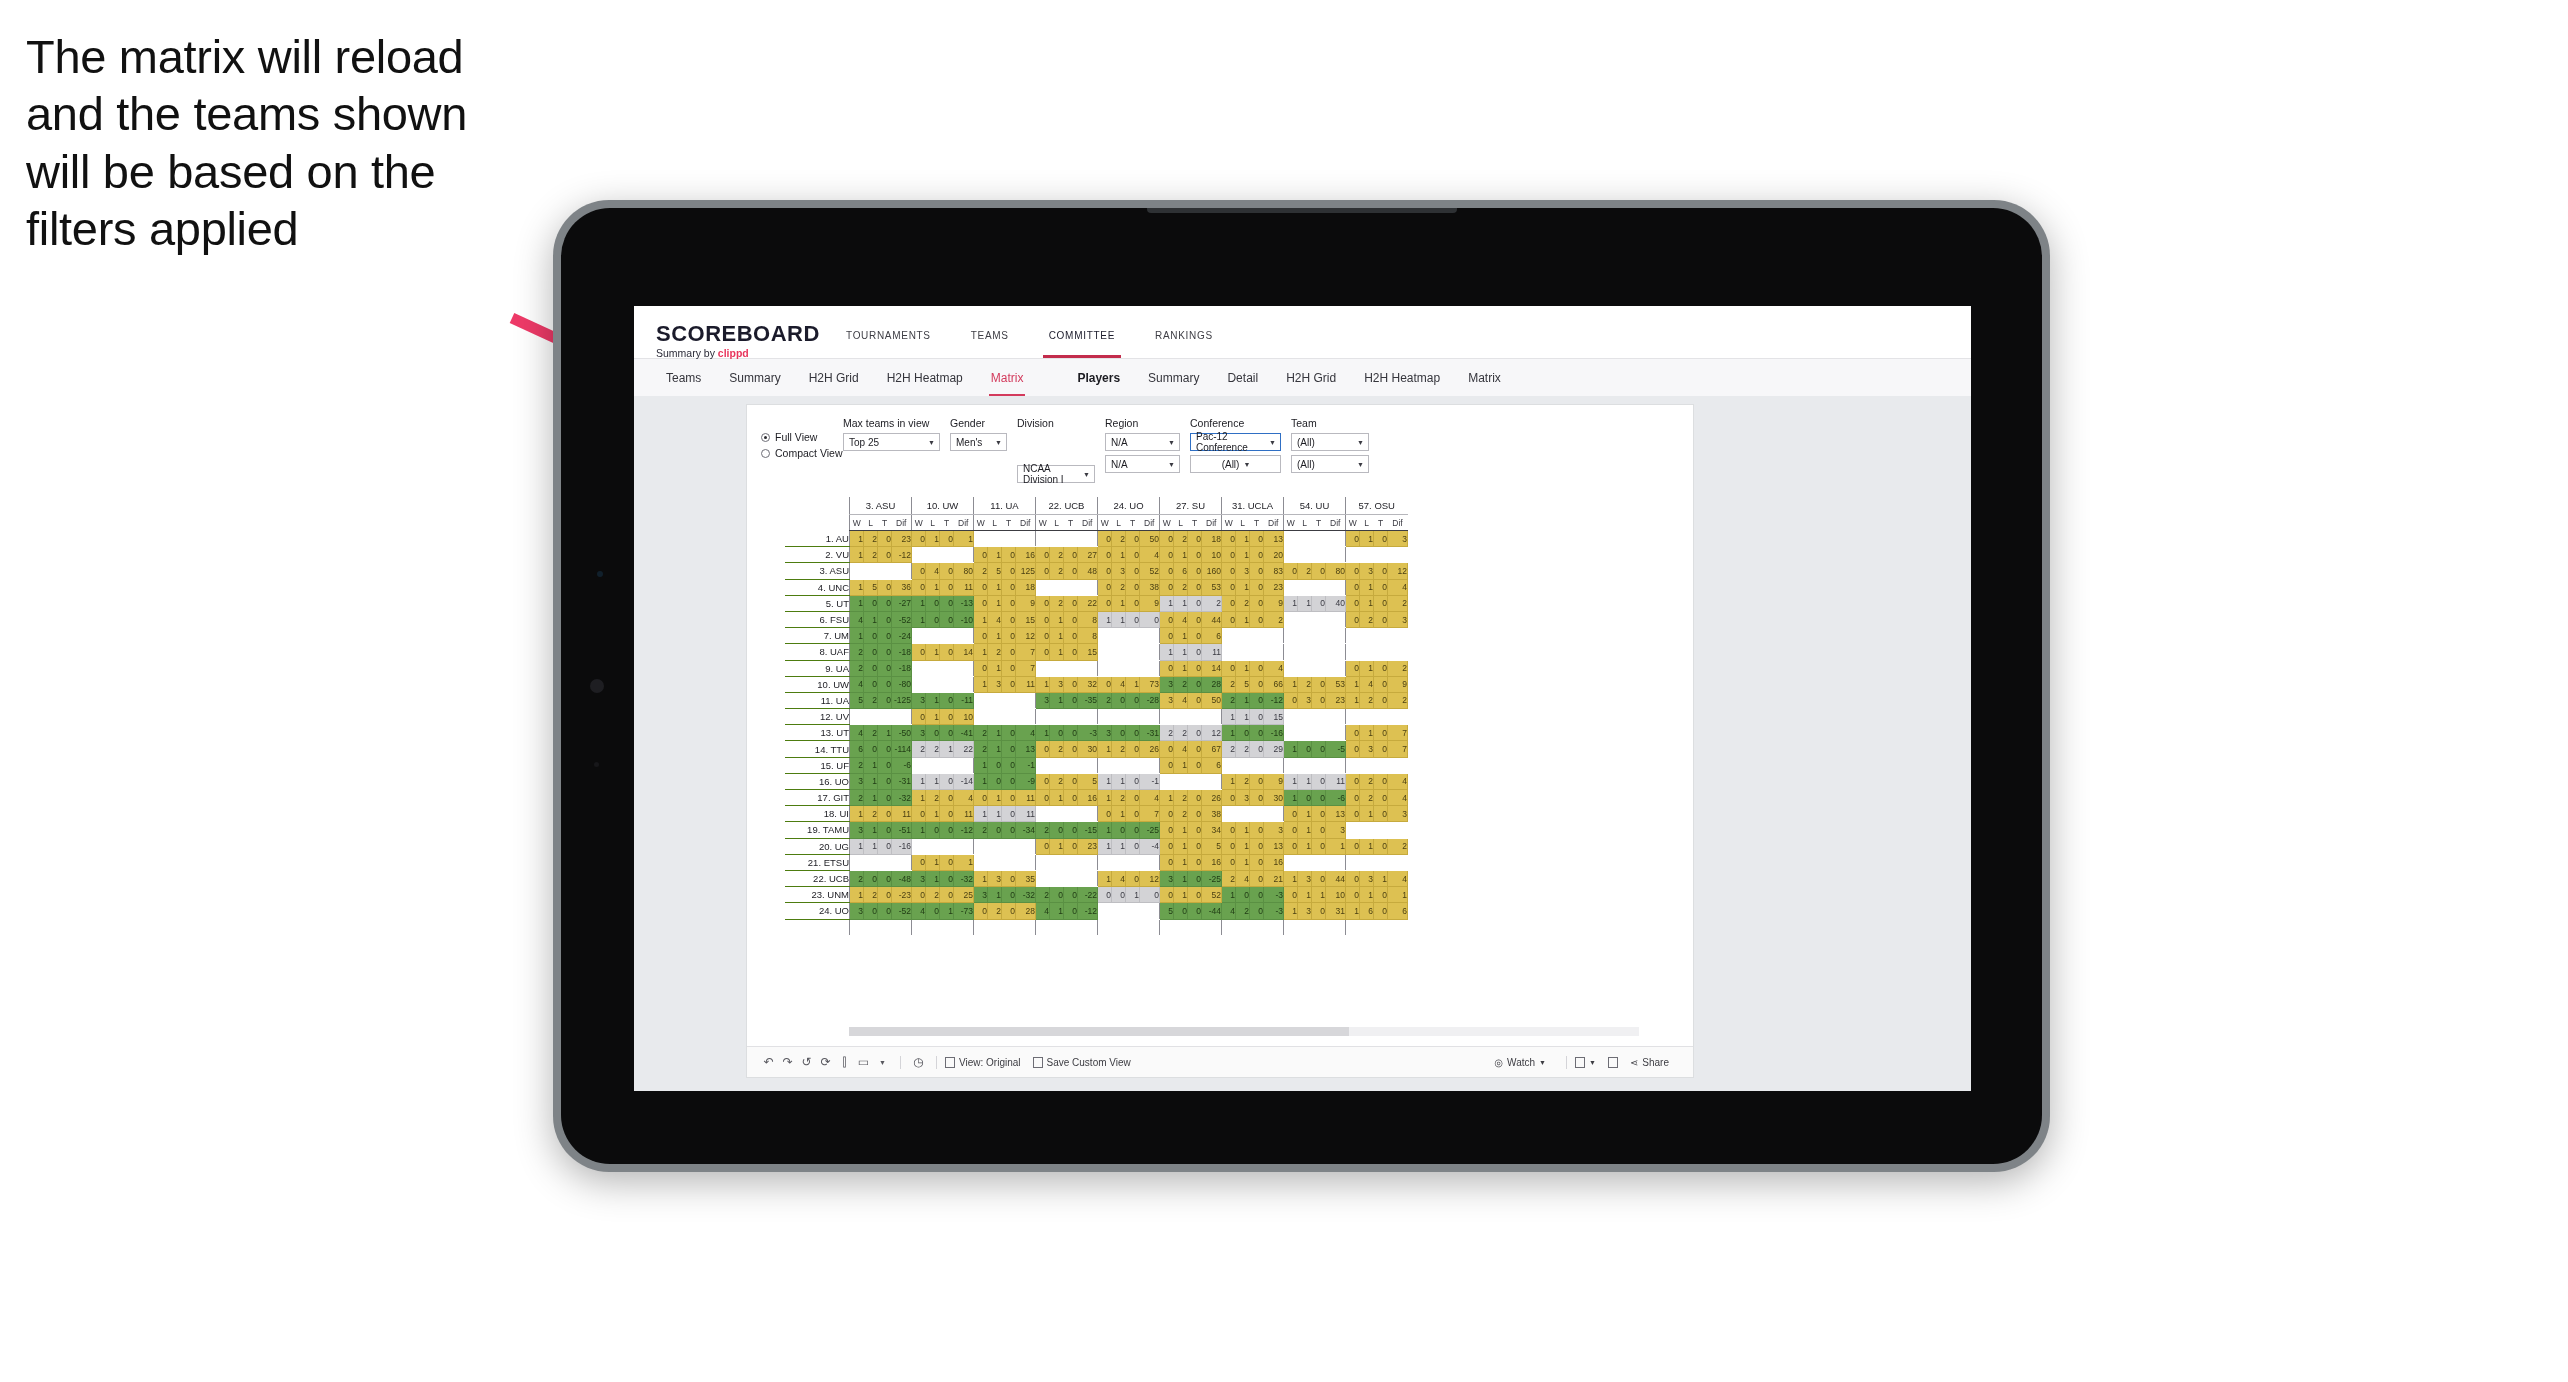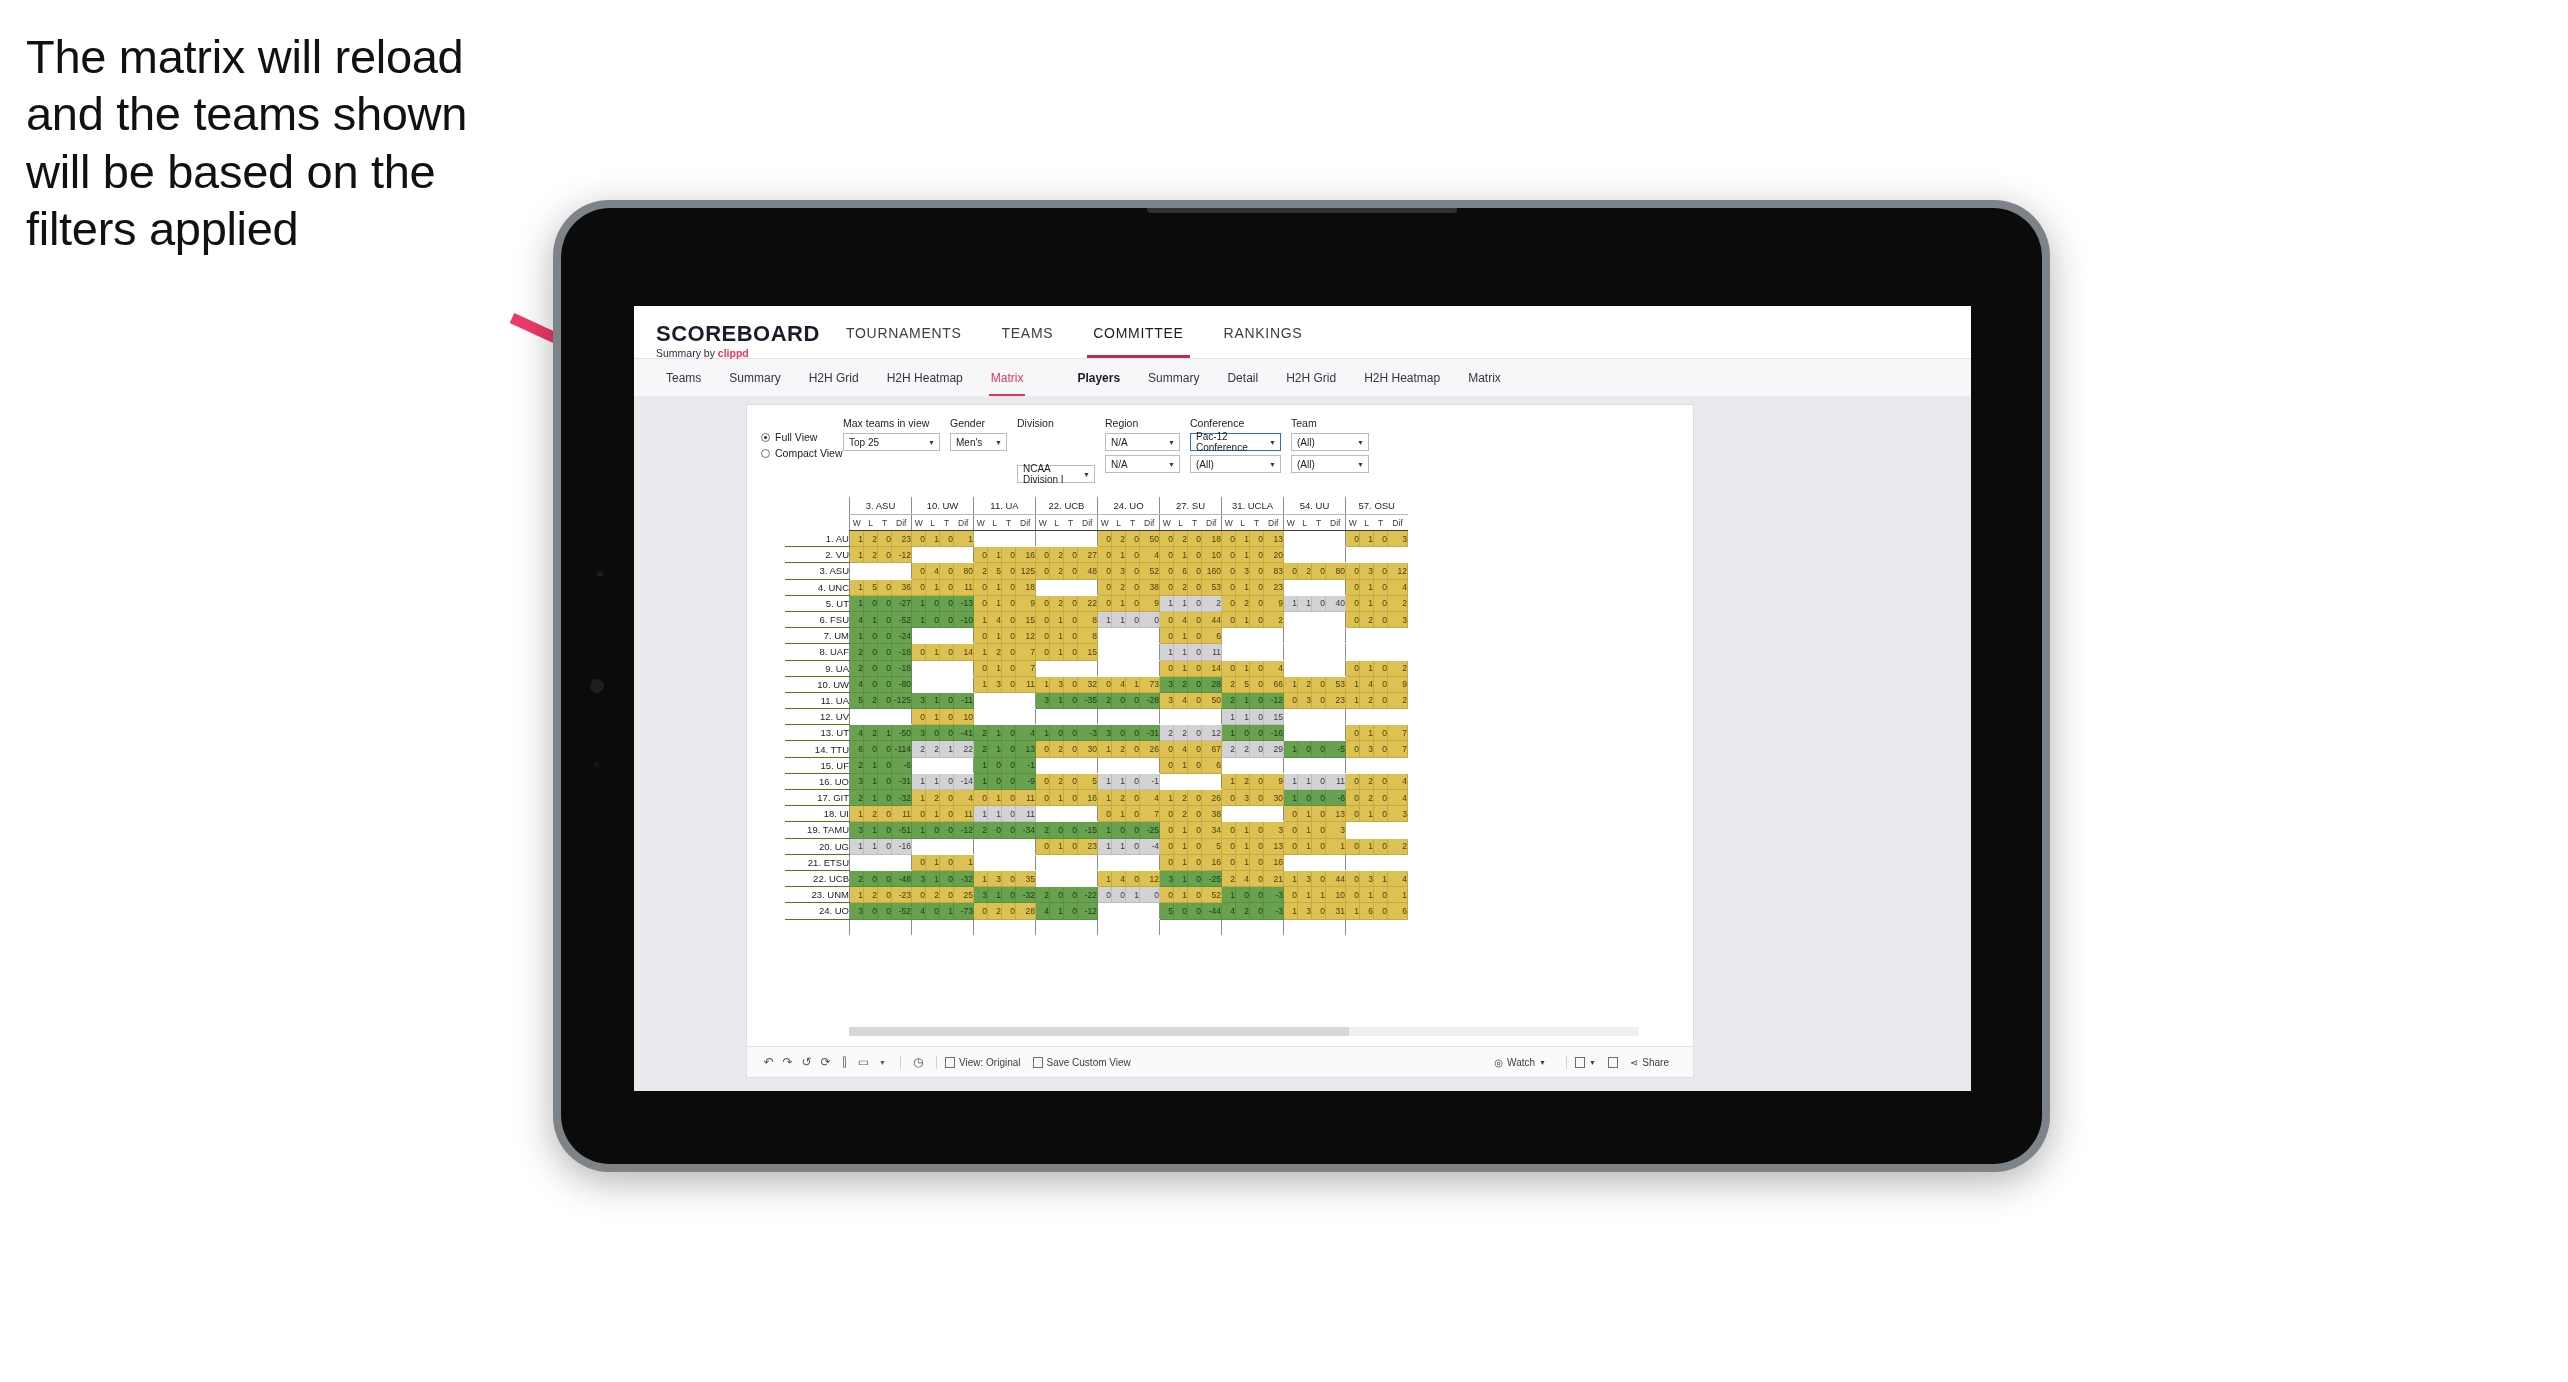--- a/index.html
+++ b/index.html
@@ -60,21 +60,21 @@
     border-bottom:1px solid #e3e3e6;
   }
   #brand{width:192px;display:flex;flex-direction:column;justify-content:center;padding-left:22px;box-sizing:border-box;}
   #brand-name{
     font-size:22px;font-weight:bold;color:#1b1b2b;letter-spacing:0.5px;
     font-family:"Liberation Sans", sans-serif;line-height:1;
   }
   #brand-sub{font-size:10.5px;color:#2b2b38;margin-top:3px;line-height:1;}
   #brand-sub b{color:#e8365d;font-weight:bold;}
   .navtab{
-    display:flex;align-items:center;padding:17px 20px;font-size:14px;
+    display:flex;align-items:center;padding:17px 20px;font-size:10px;
     color:#3d3d44;letter-spacing:.7px;position:relative;cursor:pointer;margin-top:15px;
   }
   .navtab.active{color:#1b1b2b;}
   .navtab.active:after{
     content:"";position:absolute;left:14px;right:14px;bottom:0;height:3px;background:#c32c4c;
   }
 
   
   #subnav{
     height:38px;background:#f7f7f9;display:flex;align-items:center;
@@ -107,21 +107,21 @@
   .fgroup{margin-right:10px;}
   .flabel{font-size:10.5px;color:#1c1c22;margin-bottom:4px;white-space:nowrap;}
   .fsel{
     height:18px;border:1px solid #b9b9bf;background:#fff;display:flex;align-items:center;
     justify-content:space-between;padding:0 4px 0 5px;box-sizing:border-box;font-size:10px;color:#1c1c22;
     margin-bottom:4px;cursor:pointer;
   }
   .fsel.hl{border:1.5px solid #2f6fc4;}
   .fsel .car{font-size:7px;color:#3a3a42;margin-left:4px;}
   .w-w1{width:97px;} .w-w2{width:57px;} .w-w3{width:78px;margin-top:36px;}
-  .w-w4{width:75px;} .w-w5{width:91px;} .w-w6{width:78px;}
+  .w-w4{width:75px;} .w-w5{width:91px;justify-content:center;} .w-w6{width:78px;}
 
   
   #matrixwrap{position:relative;margin:4px 0 0 38px;width:full;}
   table.mx{border-collapse:collapse;font-size:8.5px;color:#1c1c22;table-layout:fixed;}
   table.mx td, table.mx th{padding:0;margin:0;}
   .teamhdr{
     text-align:center;font-weight:normal;font-size:9.5px;color:#1c1c22;
     height:17px;border-bottom:1px solid #b6b6bb;white-space:nowrap;
   }
   .blank-corner{border:none;width:64px;}

